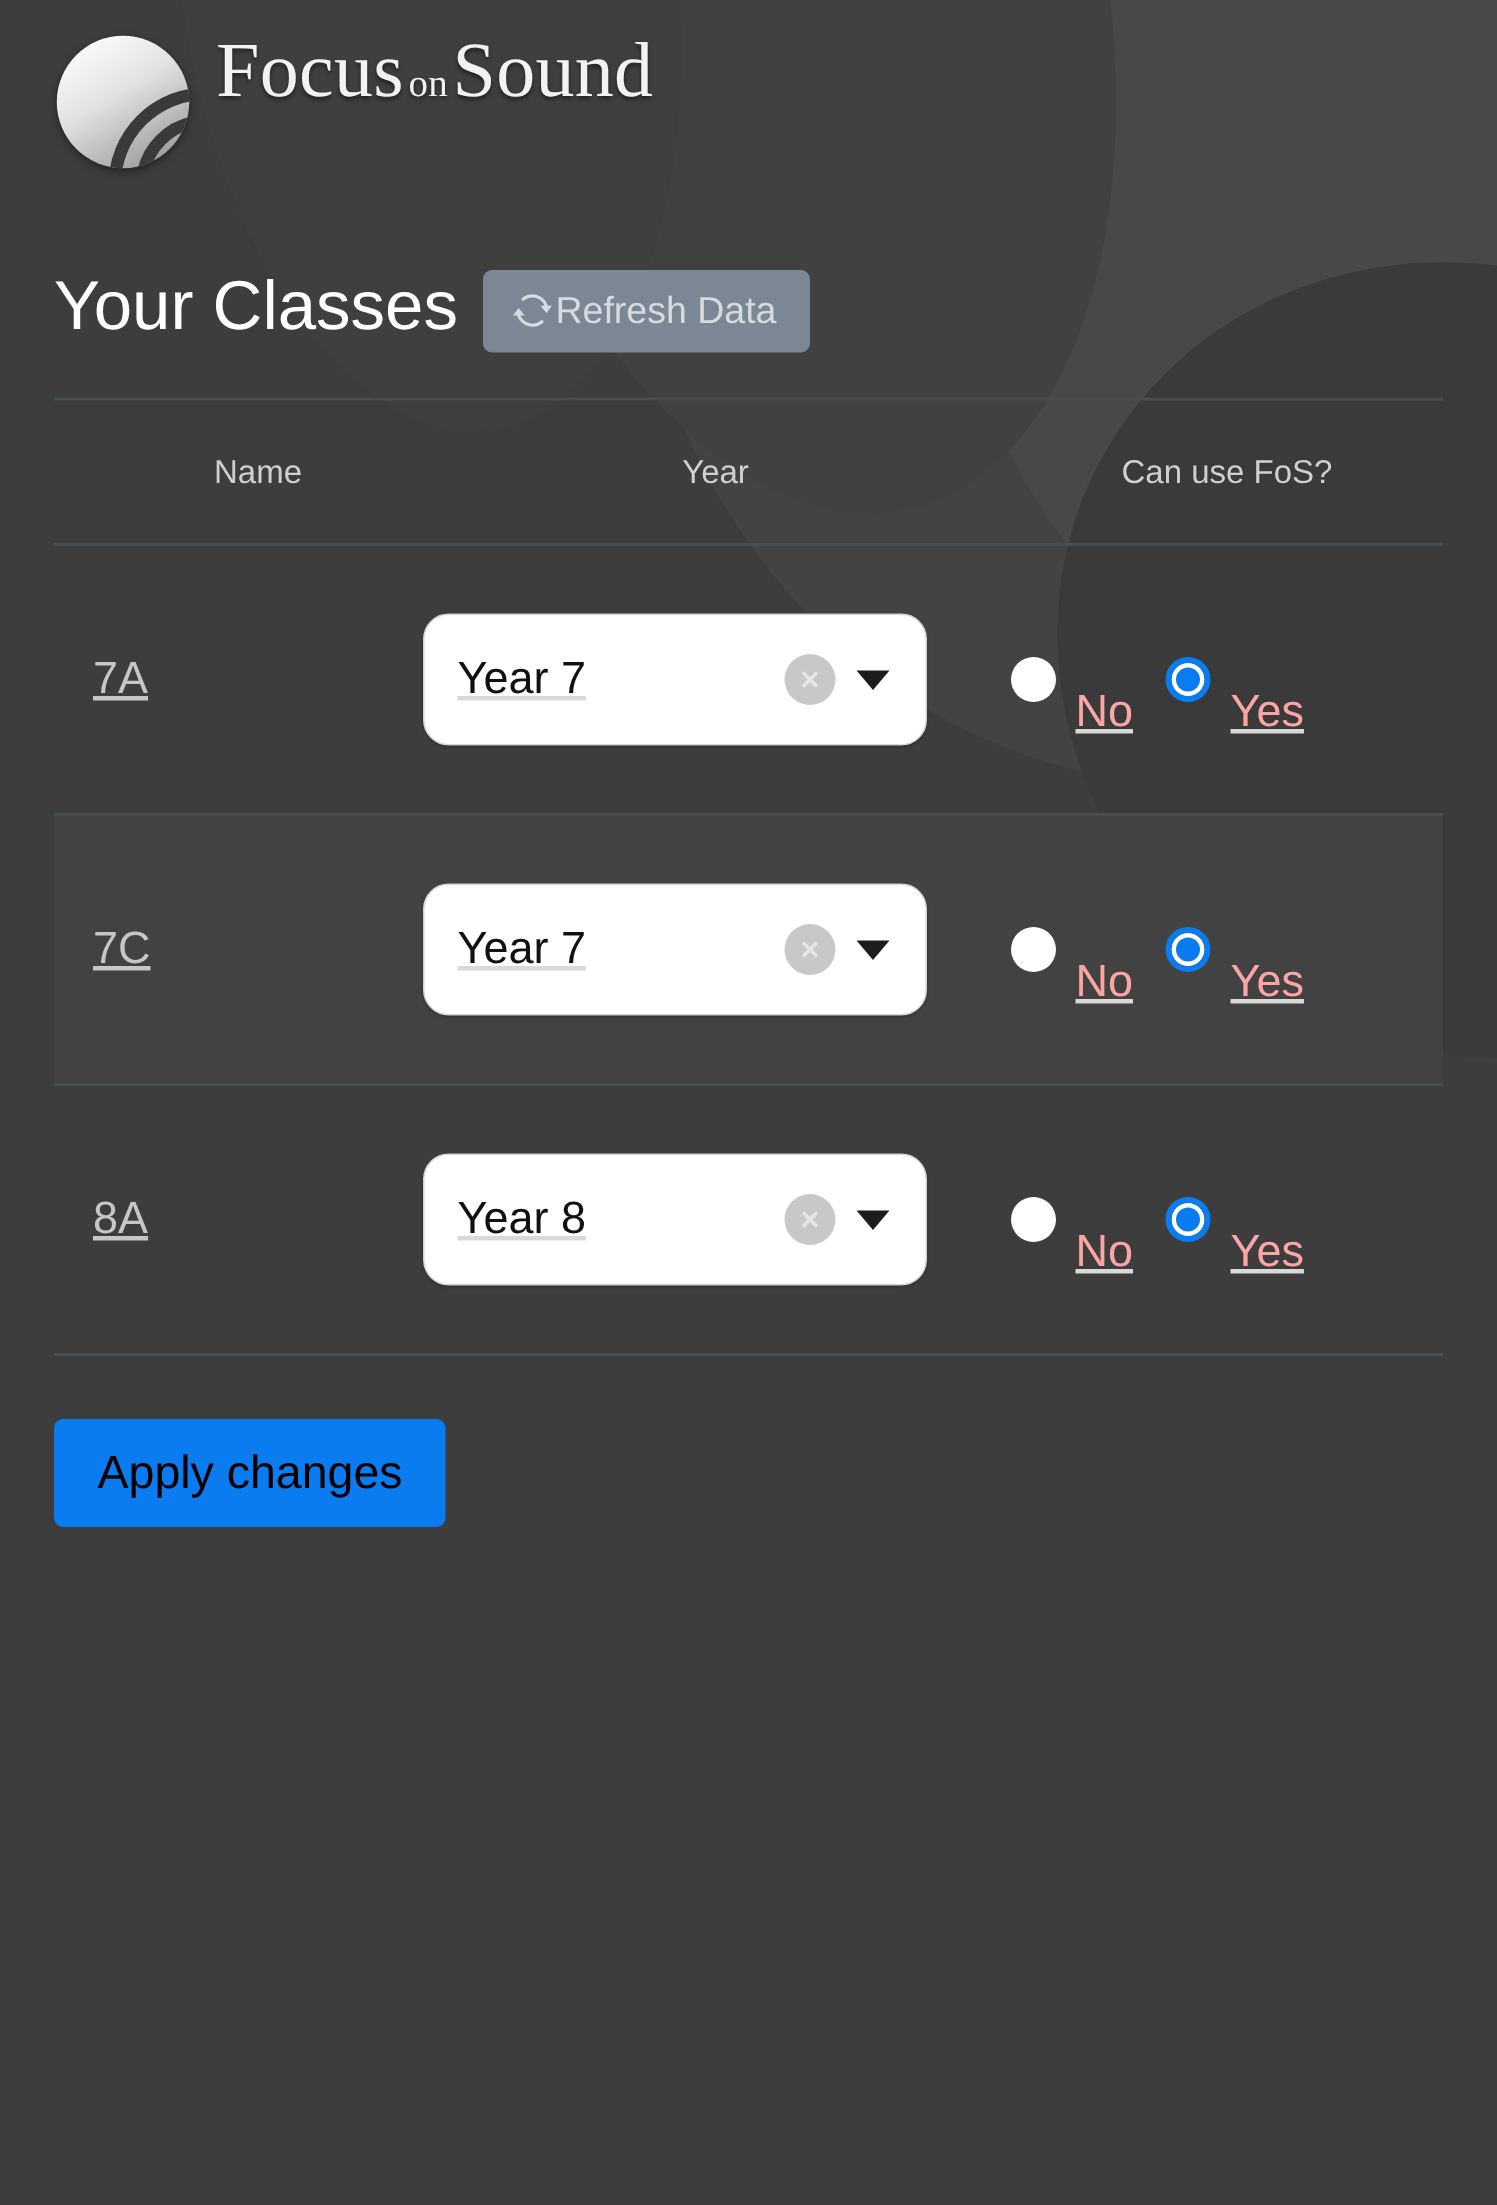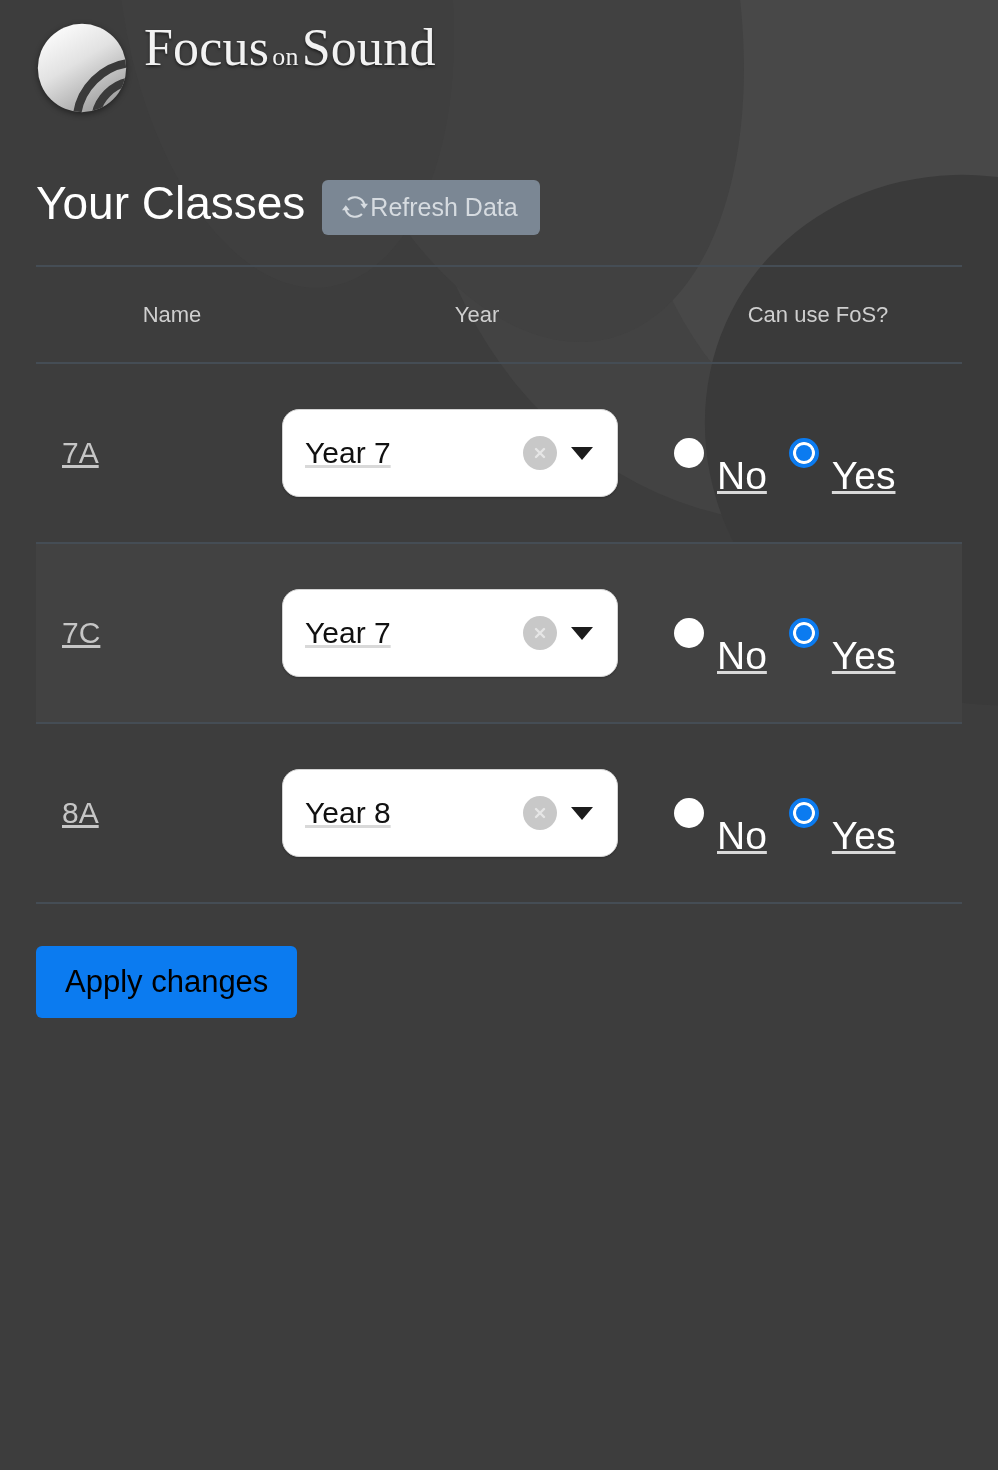--- a/index.html
+++ b/index.html
@@ -241,22 +241,22 @@
     position: relative;
   }
   .radio-dot.checked::after {
     content: "";
     position: absolute;
     inset: 3px;
     border-radius: 50%;
     background: #0b7bf0;
   }
   .radio-label {
-    font-size: 39px;
-    color: #ffffff;
+    font-size: 30px;
+    color: #fca5a5;
     line-height: 1;
     margin-top: 44px;
   }
 
   
   #apply-btn {
     margin-top: 42px;
     margin-left: 0;
     background: #0b7bf0;
     border: none;

